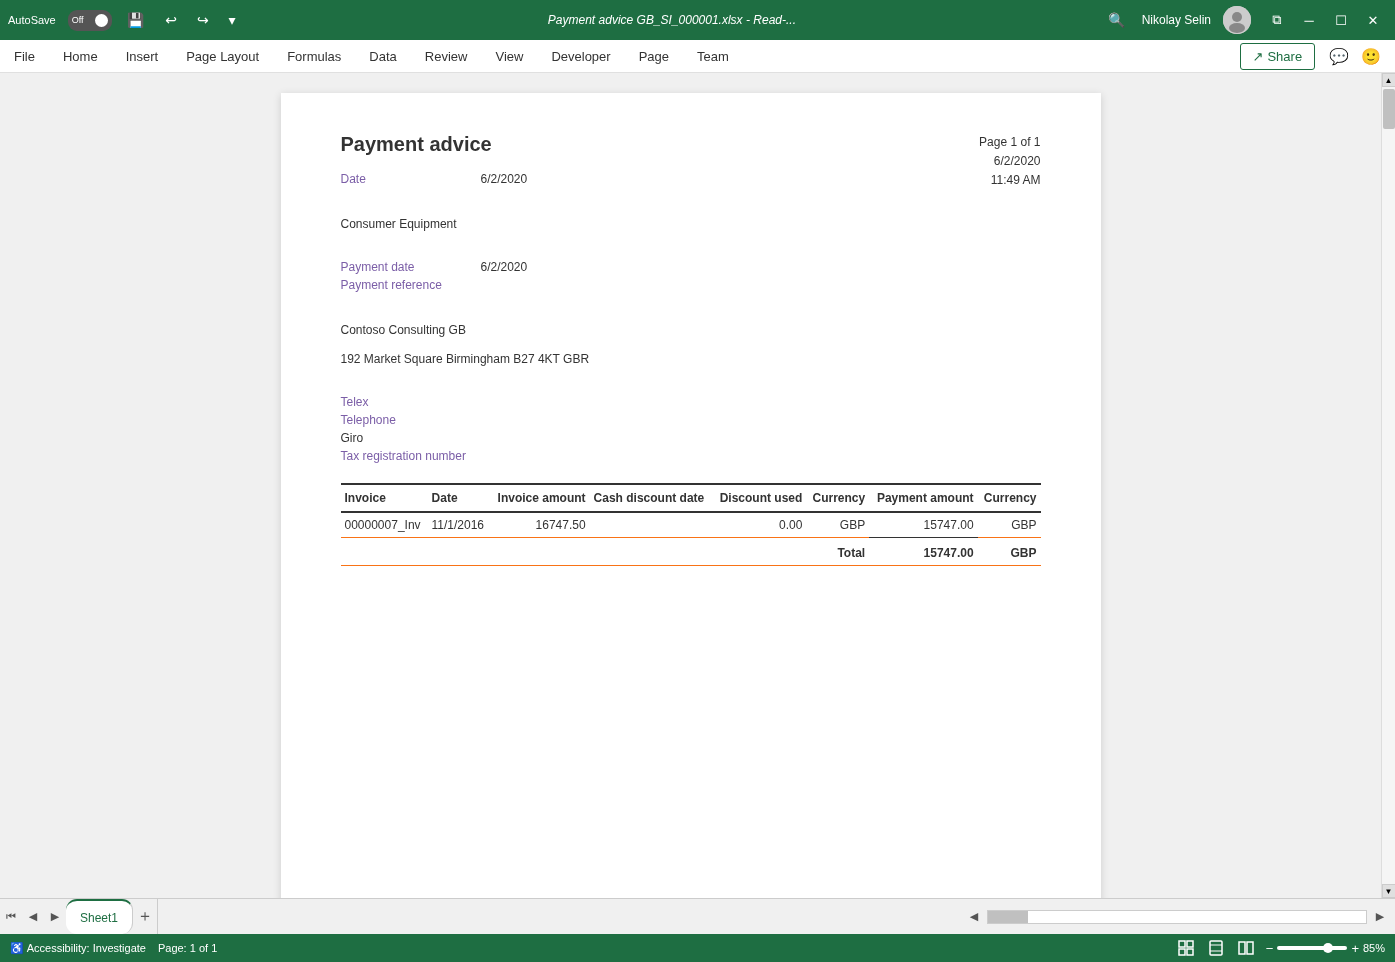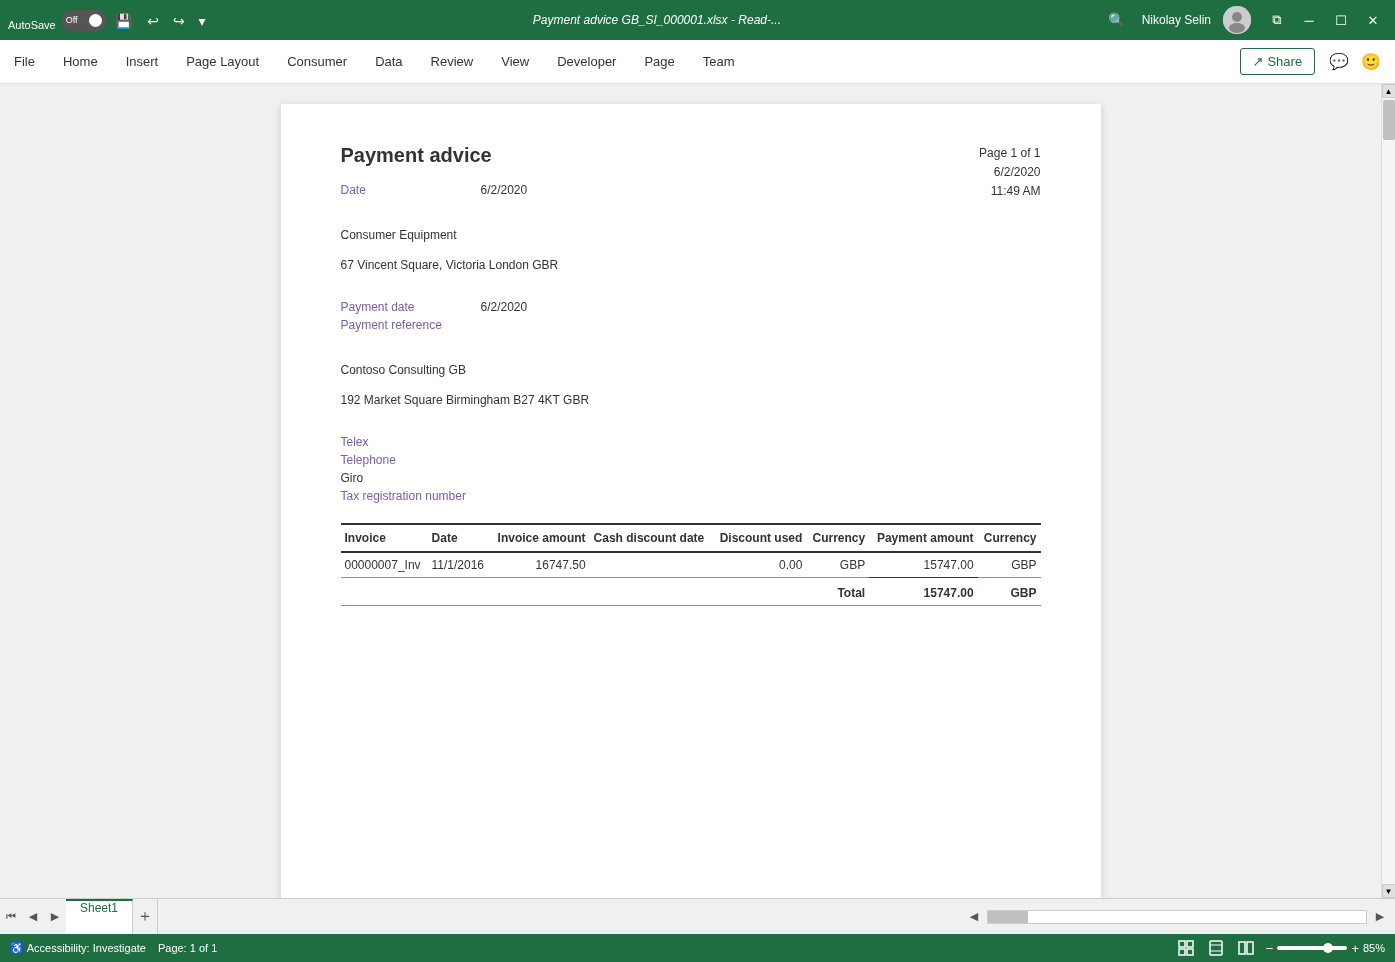--- a/index.html
+++ b/index.html
@@ -9,21 +9,21 @@
     .title-bar {
       background: #1e6e42;
       color: white;
       height: 40px;
       display: flex;
       align-items: center;
       padding: 0 8px;
       gap: 8px;
       flex-shrink: 0;
     }
-    .title-bar-left { display: flex; align-items: flex-end; gap: 6px; }
+    .title-bar-left { display: flex; align-items: center; gap: 12px; }
     .toggle-switch {
       background: #555;
       border-radius: 10px;
       width: 36px;
       height: 16px;
       display: flex;
       align-items: center;
       padding: 2px;
       position: relative;
     }
@@ -58,21 +58,21 @@
     .win-controls { display: flex; gap: 4px; }
     .win-btn {
       background: none; border: none; color: white; cursor: pointer;
       width: 28px; height: 28px; font-size: 13px;
       display: flex; align-items: center; justify-content: center;
     }
 
     
     .menu-bar {
       background: white;
-      height: 44px;
+      height: 33px;
       display: flex;
       align-items: center;
       border-bottom: 1px solid #e0e0e0;
       flex-shrink: 0;
     }
     .menu-item {
       padding: 0 14px;
       height: 100%;
       display: flex;
       align-items: center;
@@ -255,23 +255,25 @@
     }
     .sheet-nav-btn {
       width: 22px; height: 22px;
       background: none; border: none; cursor: pointer; font-size: 11px;
       color: #555; display: flex; align-items: center; justify-content: center;
     }
     .sheet-tab {
       padding: 0 14px;
       height: 100%;
       display: flex;
+      align-items: center;
       font-size: 12px;
       cursor: pointer;
       border-right: 1px solid #ccc;
+      border-radius: 11px;
     }
     .sheet-tab.active {
       background: white;
       border-top: 2px solid #1e6e42;
       color: #1e6e42;
     }
     .add-sheet-btn {
       width: 24px; height: 24px;
       background: none; border: none; cursor: pointer;
       font-size: 16px; color: #555;
@@ -353,21 +355,21 @@
       <button class="win-btn close">✕</button>
     </div>
   </div>
 </div>
 
 <div class="menu-bar">
   <div class="menu-item">File</div>
   <div class="menu-item">Home</div>
   <div class="menu-item">Insert</div>
   <div class="menu-item">Page Layout</div>
-  <div class="menu-item">Consumer</div>
+  <div class="menu-item">Formulas</div>
   <div class="menu-item">Data</div>
   <div class="menu-item">Review</div>
   <div class="menu-item">View</div>
   <div class="menu-item">Developer</div>
   <div class="menu-item">Page</div>
   <div class="menu-item">Team</div>
   <button class="share-btn">
     <span>↗</span>
     <span>Share</span>
   </button>
@@ -394,23 +396,20 @@
         <span class="field-label">Date</span>
         <span class="field-value">6/2/2020</span>
       </div>
 
       <div class="section-gap"></div>
 
       <div class="address-block">
         <div>Consumer Equipment</div>
       </div>
 
-      <div class="address-block" style="margin-top:8px;">
-        <div>67 Vincent Square, Victoria London GBR</div>
-      </div>
 
       <div class="section-gap"></div>
 
       <div class="field-row">
         <span class="field-label">Payment date</span>
         <span class="field-value">6/2/2020</span>
       </div>
 
       <div class="field-row">
         <span class="field-label">Payment reference</span>

